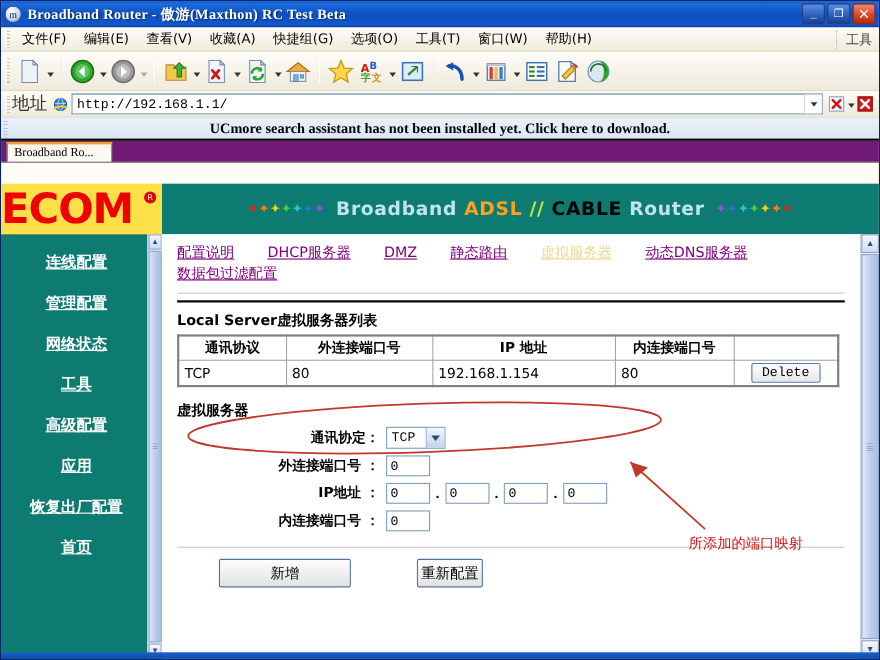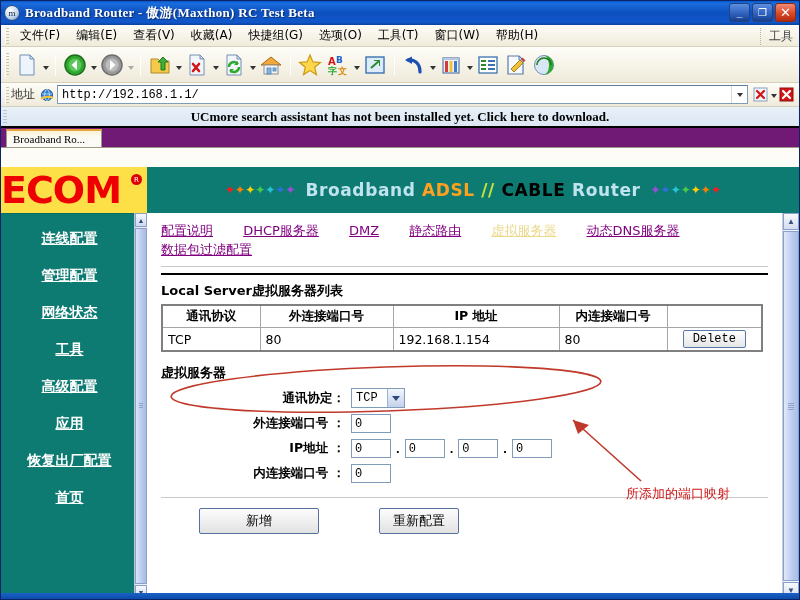--- a/index.html
+++ b/index.html
@@ -129,21 +129,21 @@
 
   
   .addrbar {
     height: 24px;
     background: linear-gradient(to bottom, #fdfcf6, #efeada);
     border-bottom: 1px solid #d6d1bd;
     display: flex; align-items: center;
     padding-left: 4px;
   }
   .addr-label {
-    font-size: 12px; color: #333;
+    font-size: 16px; color: #333;
     font-family: "DejaVu Sans", sans-serif;
     margin: 0 4px 0 2px;
     white-space: nowrap;
   }
   .addr-ie-icon {
     width: 15px; height: 15px; margin-right: 3px; flex: 0 0 auto;
     display: flex; align-items: center; justify-content: center;
   }
   .addr-input-wrap {
     flex: 1 1 auto;
@@ -473,21 +473,21 @@
     font-size: 13px;
     background: linear-gradient(to bottom,#fdfdfd,#e2e2e2);
     border: 1px solid #55709c;
     border-radius: 2px;
     padding: 3px 0;
     color: #000;
     cursor: pointer;
     text-align: center;
   }
   .abtn.add { width: 120px; }
-  .abtn.reset { width: 80px; }
+  .abtn.reset { width: 60px; }
 
   
   .annot-svg { position: absolute; left: 0; top: 0; width: 800px; height: 600px; pointer-events: none; }
   .annot-text {
     position: absolute;
     left: 625px; top: 484px;
     color: #d01515;
     font-family: "DejaVu Sans","Liberation Sans", sans-serif;
     font-size: 13px;
     white-space: nowrap;

